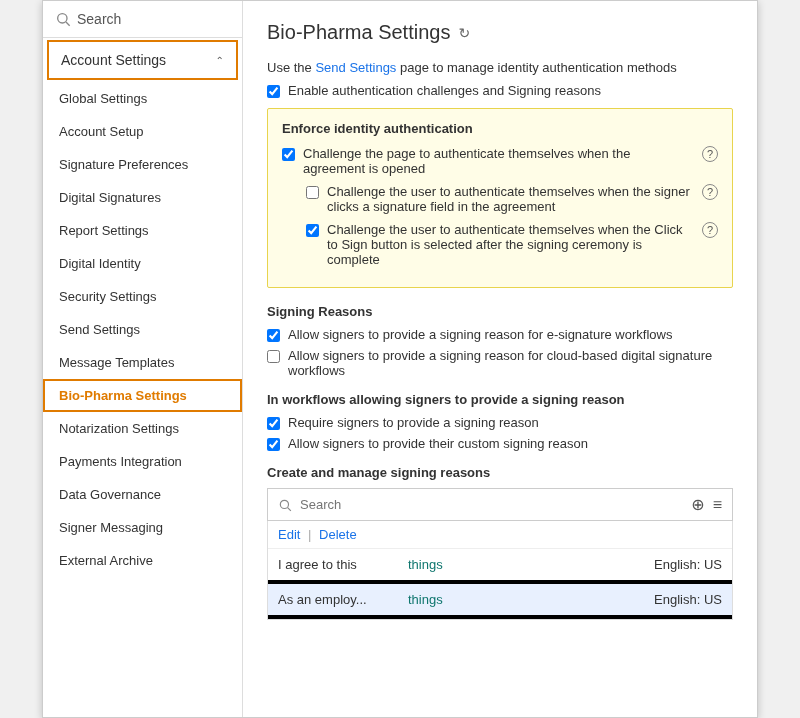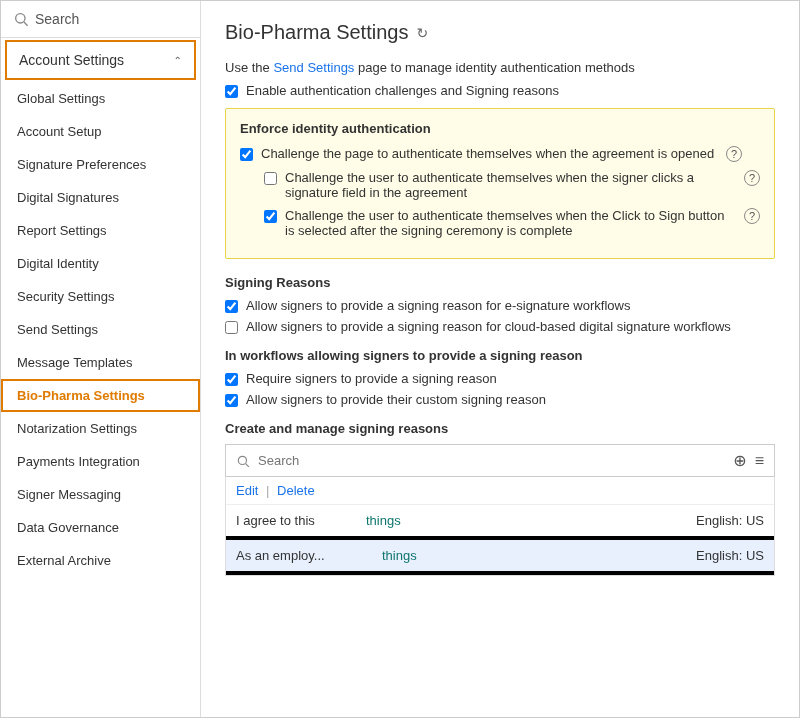--- a/index.html
+++ b/index.html
@@ -6,21 +6,21 @@
     body {
       font-family: Arial, sans-serif;
       font-size: 13px;
       background: #f0f0f0;
       display: flex;
       justify-content: center;
       align-items: center;
       min-height: 100vh;
     }
     .app-container {
-      width: 800px;
+      width: 716px;
       height: 718px;
       background: #fff;
       display: flex;
       border: 1px solid #ccc;
       overflow: hidden;
       box-shadow: 0 2px 8px rgba(0,0,0,0.2);
     }
     
     .sidebar {
       width: 200px;
@@ -207,21 +207,20 @@
     .table-row {
       display: flex;
       align-items: center;
       padding: 8px 10px;
       border-bottom: 4px solid #000000;
       font-size: 13px;
       color: #333;
     }
     .table-row.highlighted {
       background: #e8f0fe;
-      gap: 16px;
     }
     .table-row .col-name {
       width: 130px;
       color: #333;
     }
     .table-row .col-value {
       flex: 1;
       color: #0f766e;
     }
     .table-row .col-lang {
@@ -279,24 +278,24 @@
     <div class="sidebar-nav-item active">
       <span>Bio-Pharma Settings</span>
     </div>
     <div class="sidebar-nav-item">
       <span>Notarization Settings</span>
     </div>
     <div class="sidebar-nav-item">
       <span>Payments Integration</span>
     </div>
     <div class="sidebar-nav-item">
+      <span>Data Governance</span>
+    </div>
+    <div class="sidebar-nav-item">
       <span>Signer Messaging</span>
-    </div>
-    <div class="sidebar-nav-item">
-      <span>Data Governance</span>
     </div>
     <div class="sidebar-nav-item">
       <span>External Archive</span>
     </div>
   </div>
 
   <div class="main-content">
 
     <div class="page-title">
       <span>Bio-Pharma Settings</span>

